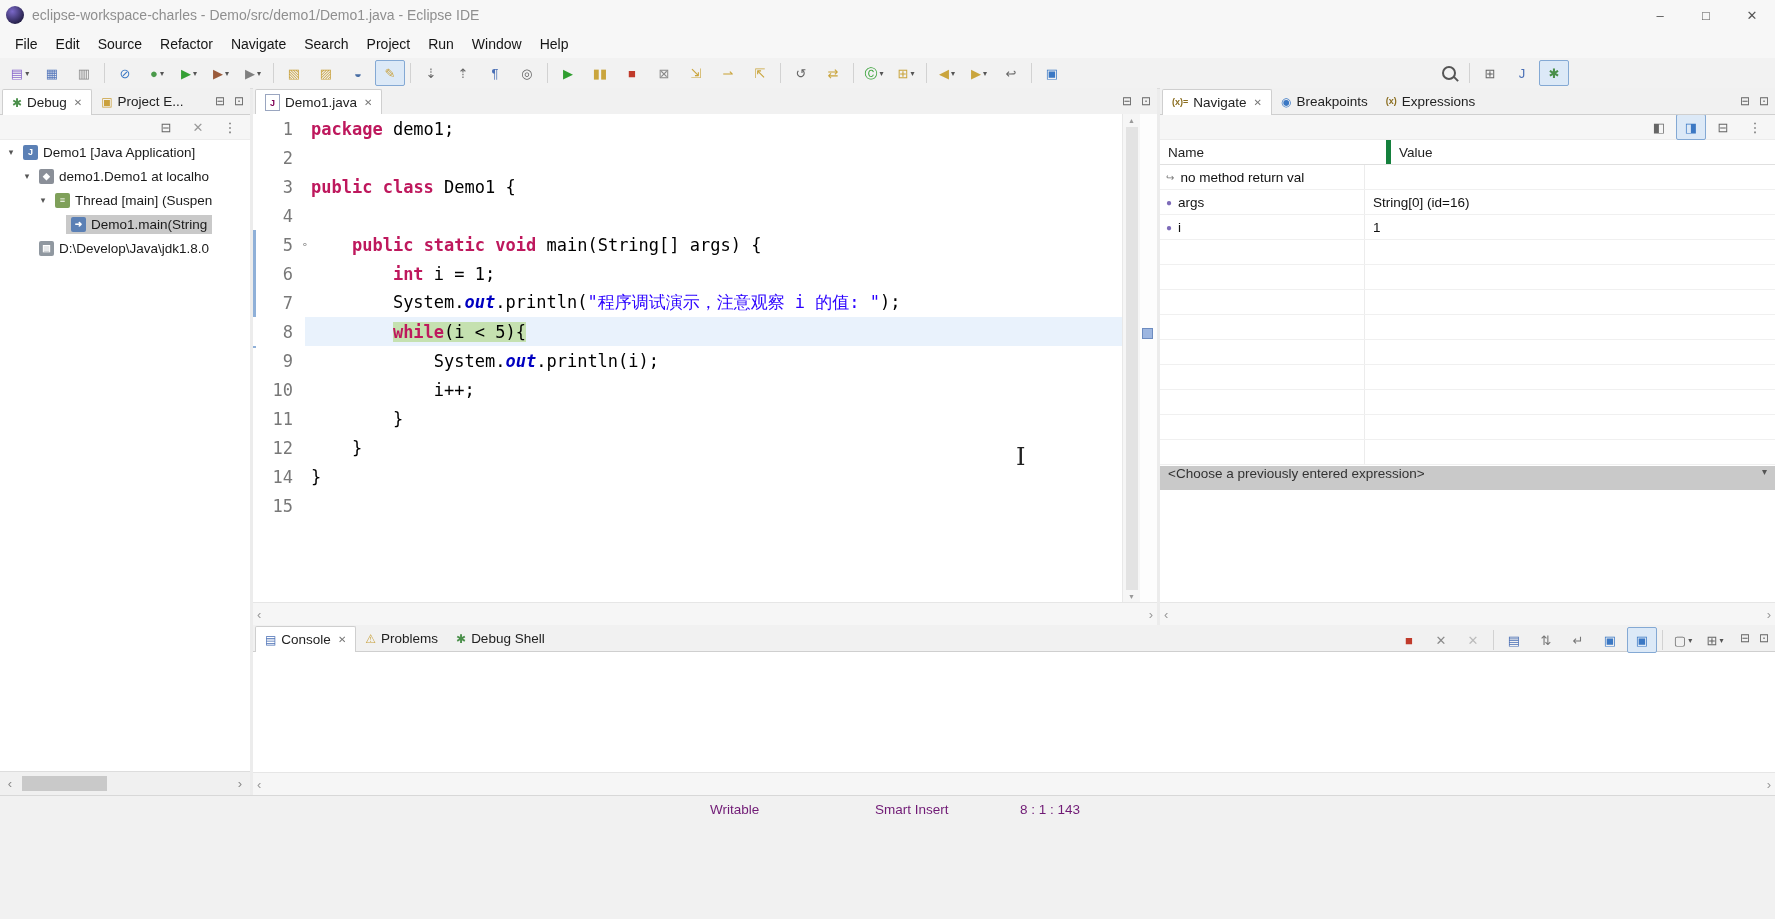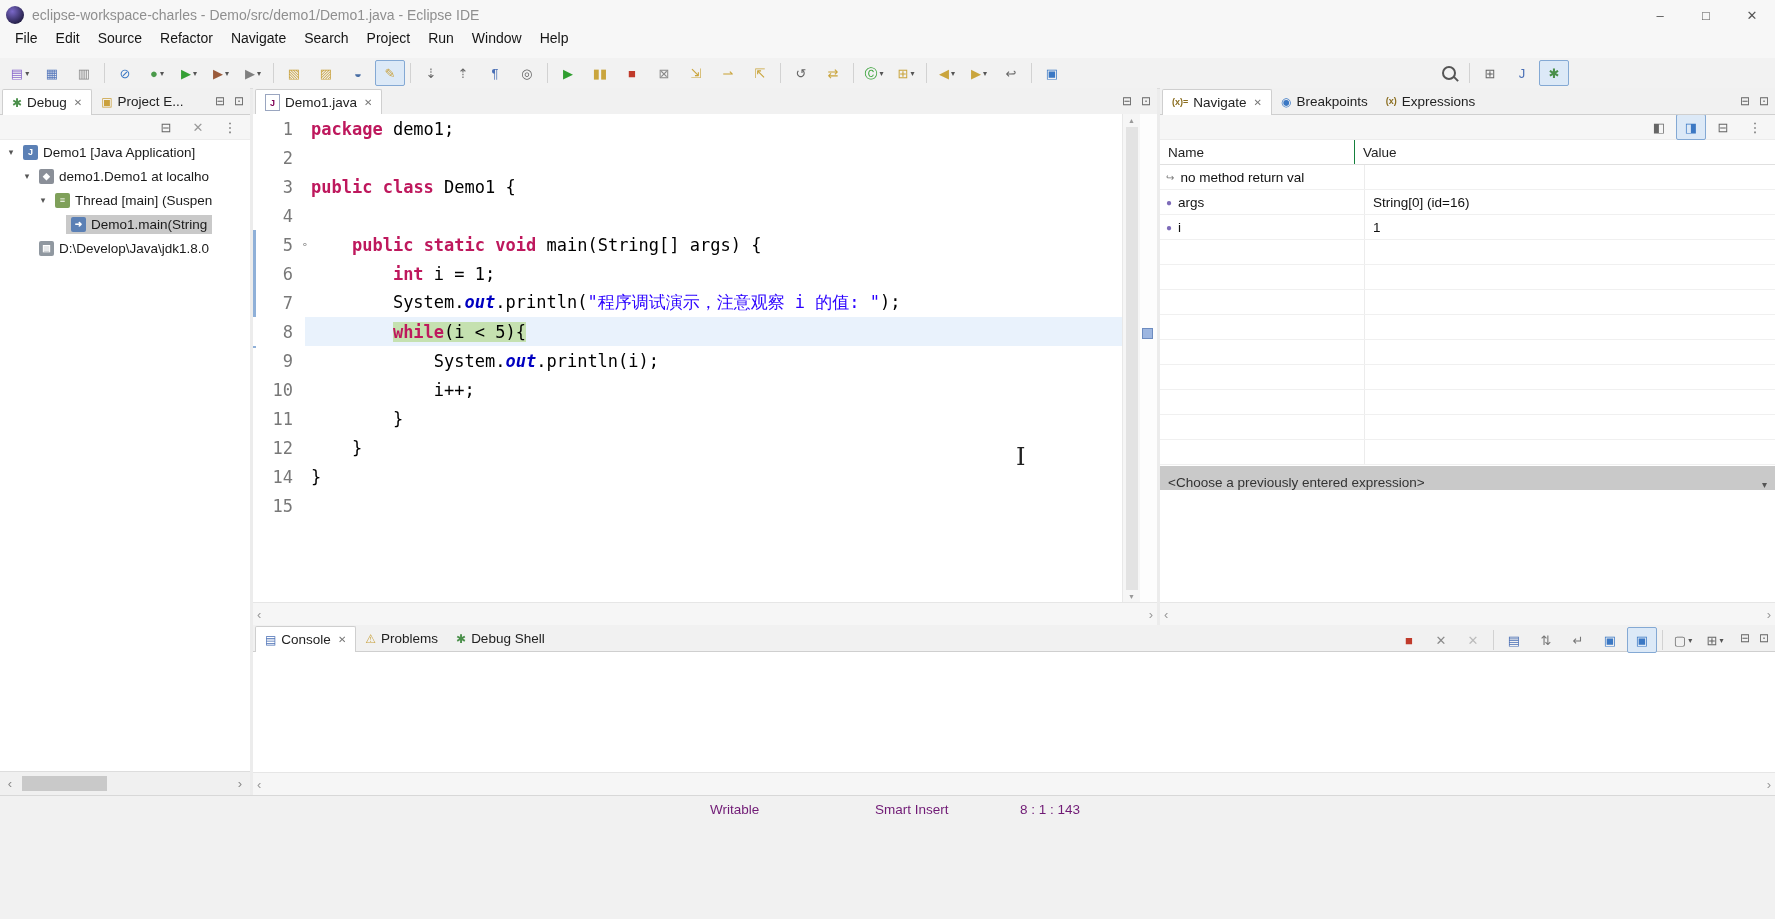--- a/index.html
+++ b/index.html
@@ -8,21 +8,21 @@
   .titlebar{position:absolute;top:0;left:0;right:0;height:30px;background:#f7f7f7;
     display:flex;align-items:center;border-bottom:1px solid #ececec}
   .logo{width:18px;height:18px;margin:0 8px 0 6px;border-radius:50%;
     background:radial-gradient(circle at 35% 30%,#7a68c8,#241f47 75%)}
   .title-text{color:#8f8f8f;font-size:14px}
   .win-controls{margin-left:auto;display:flex}
   .win-btn{width:46px;height:30px;display:flex;align-items:center;justify-content:center;
     color:#555;font-size:13px}
   
   .menubar{position:absolute;top:30px;left:0;right:0;height:28px;background:#f7f7f7;
-    display:flex;align-items:flex-start;padding-left:6px}
+    display:flex;align-items:center;padding-left:6px}
   .menu-item{padding:0 9px;font-size:14px;color:#151515}
   
   .toolbar{position:absolute;top:58px;left:0;right:0;height:30px;background:#f2f2f2;
     border-bottom:1px solid #dcdcdc;display:flex;align-items:center;padding-left:4px}
   .tb-group{display:flex;align-items:center}
   .tb-btn{height:24px;min-width:24px;display:flex;align-items:center;justify-content:center;
     margin:0 1px;border:1px solid transparent;border-radius:2px;padding:0 2px}
   .tb-btn.selected{background:#dce9f7;border-color:#84a9d4}
   .tb-glyph{font-size:13px;line-height:1}
   .tb-dd{font-size:8px;color:#555;margin-left:2px}
@@ -83,30 +83,30 @@
   .ov-ruler{position:absolute;right:0;top:0;bottom:0;width:17px;background:#fdfdfd}
   .ov-marker{position:absolute;right:4px;top:214px;width:9px;height:9px;background:#9db6e0;
     border:1px solid #6d8cc0}
   .hscroll{position:absolute;left:0;right:0;bottom:0;height:22px;background:#f6f6f6;
     border-top:1px solid #e6e6e6;display:flex;align-items:center;justify-content:space-between;
     color:#999;font-size:13px;padding:0 4px}
   
   .right-panel{position:absolute;left:1160px;top:88px;width:615px;height:537px;background:#fff;overflow:hidden}
   .var-header{display:flex;height:24px;border-bottom:1px solid #e0e0e0;align-items:center;
     font-size:13.5px;color:#222}
-  .col-name{width:195px;padding-left:8px;border-right:1px solid #15803d;box-sizing:border-box;height:100%;
+  .col-name{width:231px;padding-left:8px;border-right:5px solid #15803d;box-sizing:border-box;height:100%;
     display:flex;align-items:center}
   .col-value{padding-left:8px}
   .var-row{height:24px;display:flex;align-items:center;border-bottom:1px solid #f0f0f0;font-size:13.5px;color:#111}
   .vname{width:205px;display:flex;align-items:center;gap:6px;padding-left:6px;height:100%;
     box-sizing:border-box;border-right:1px solid #ececec;overflow:hidden;white-space:nowrap}
   .vicon{font-size:10px;flex:none}
   .vvalue{padding-left:8px;white-space:nowrap}
   .expr-bar{position:absolute;left:0;right:0;top:378px;height:24px;background:#c9c9c9;
-    display:flex;align-items:flex-end;padding:0 8px;font-size:13.5px;color:#333;box-sizing:border-box}
+    display:flex;align-items:flex-start;padding:0 8px;font-size:13.5px;color:#333;box-sizing:border-box}
   .expr-chevron{margin-left:auto;color:#555;font-size:10px}
   
   .console-panel{position:absolute;left:253px;top:625px;width:1522px;height:170px;background:#fff;overflow:hidden}
   .console-toolbar{position:absolute;right:44px;top:2px;display:flex;align-items:center}
   .console-body{position:absolute;top:27px;left:0;right:0;bottom:22px;padding:4px 10px;background:#fff}
   .console-header{font-family:"DejaVu Sans Mono","Liberation Mono",monospace;font-size:15px;
     color:#000;white-space:pre-wrap;line-height:24px}
   .console-output{font-family:"DejaVu Sans Mono","Liberation Mono",monospace;font-size:17px;
     color:#000;white-space:pre-wrap;line-height:28px}
   

